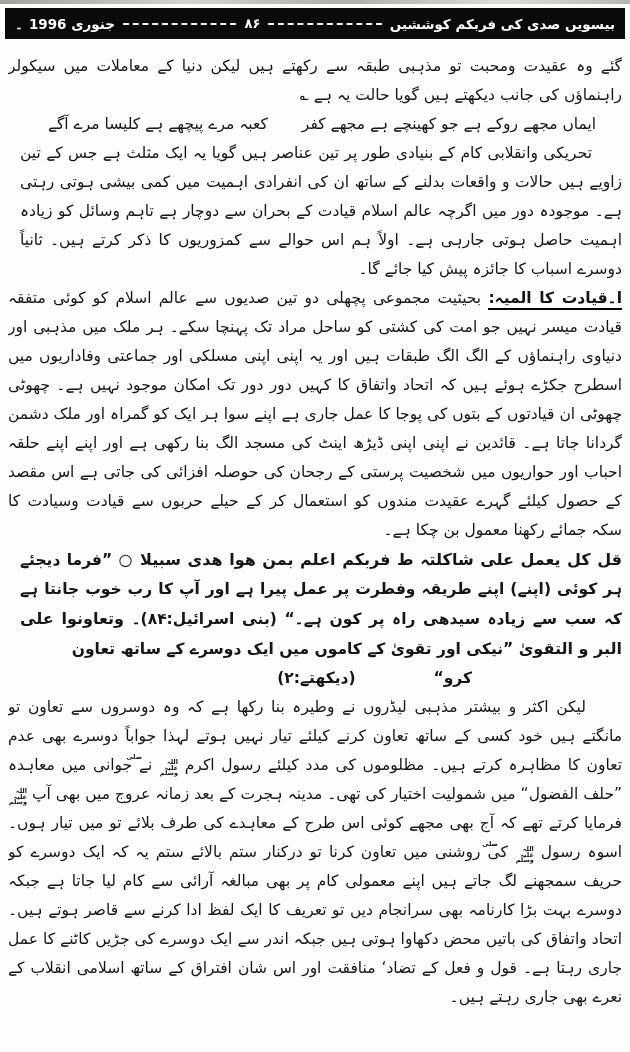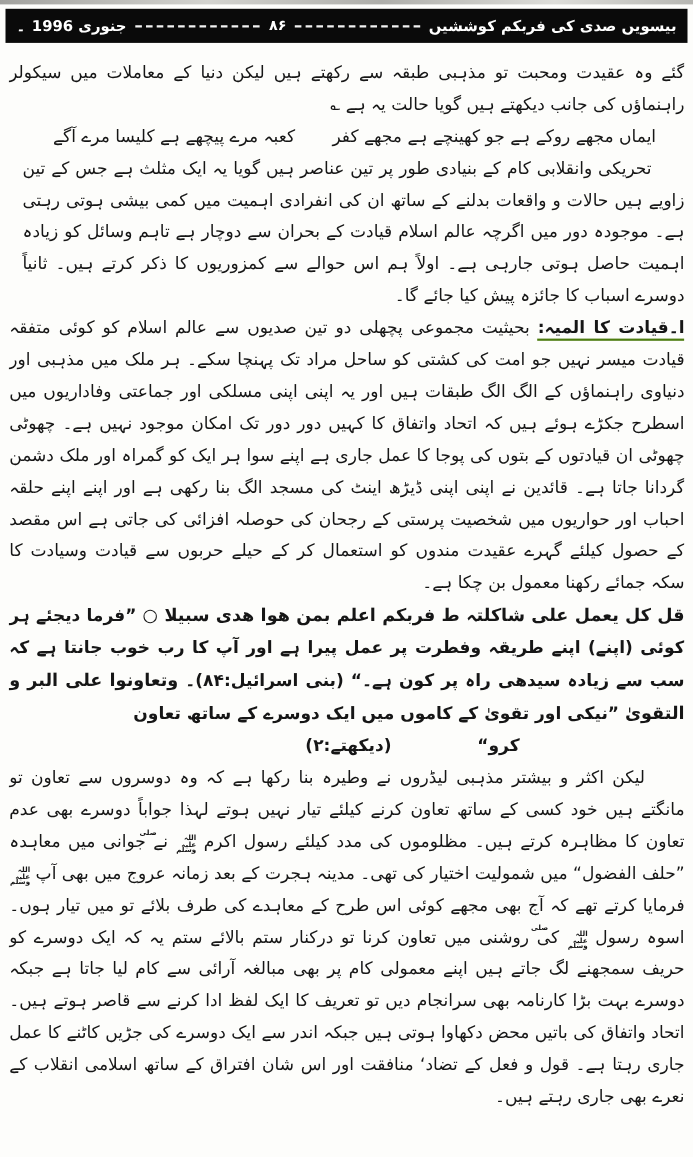--- a/index.html
+++ b/index.html
@@ -51,24 +51,24 @@
   p.indent-md { text-indent:36px; }
   .couplet {
     display:flex;
     justify-content:center;
     gap:34px;
     padding-left:14px;
     white-space:nowrap;
   }
   .section-heading {
     font-weight:bold;
-    border-bottom:2px solid #4d7c0f;
+    border-bottom:2px solid #000000;
     padding-bottom:1px;
   }
-  .quran { font-weight:bold; }
+  .quran { font-weight:bold;margin-left:12px; }
   .quran .arabic { font-size:16px; }
   .quran-cite-line {
     display:flex;
     align-items:baseline;
     padding-right:150px;
     gap:78px;
     font-weight:bold;
     white-space:nowrap;
   }
   .pbuh {

